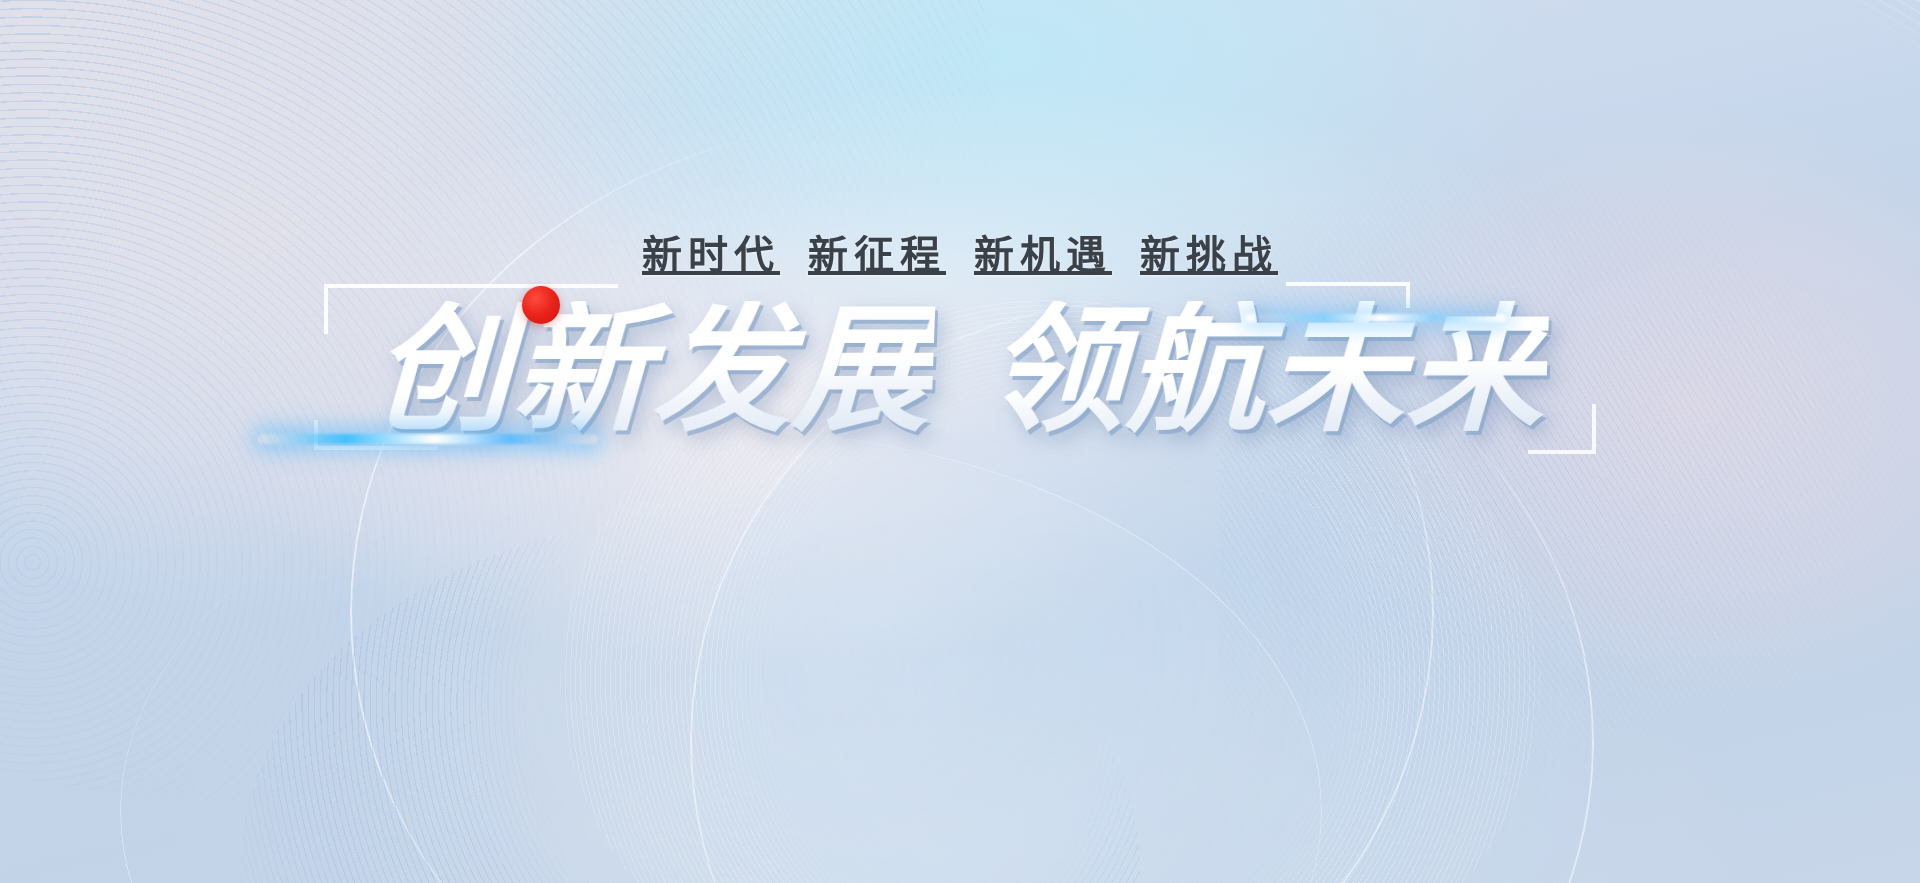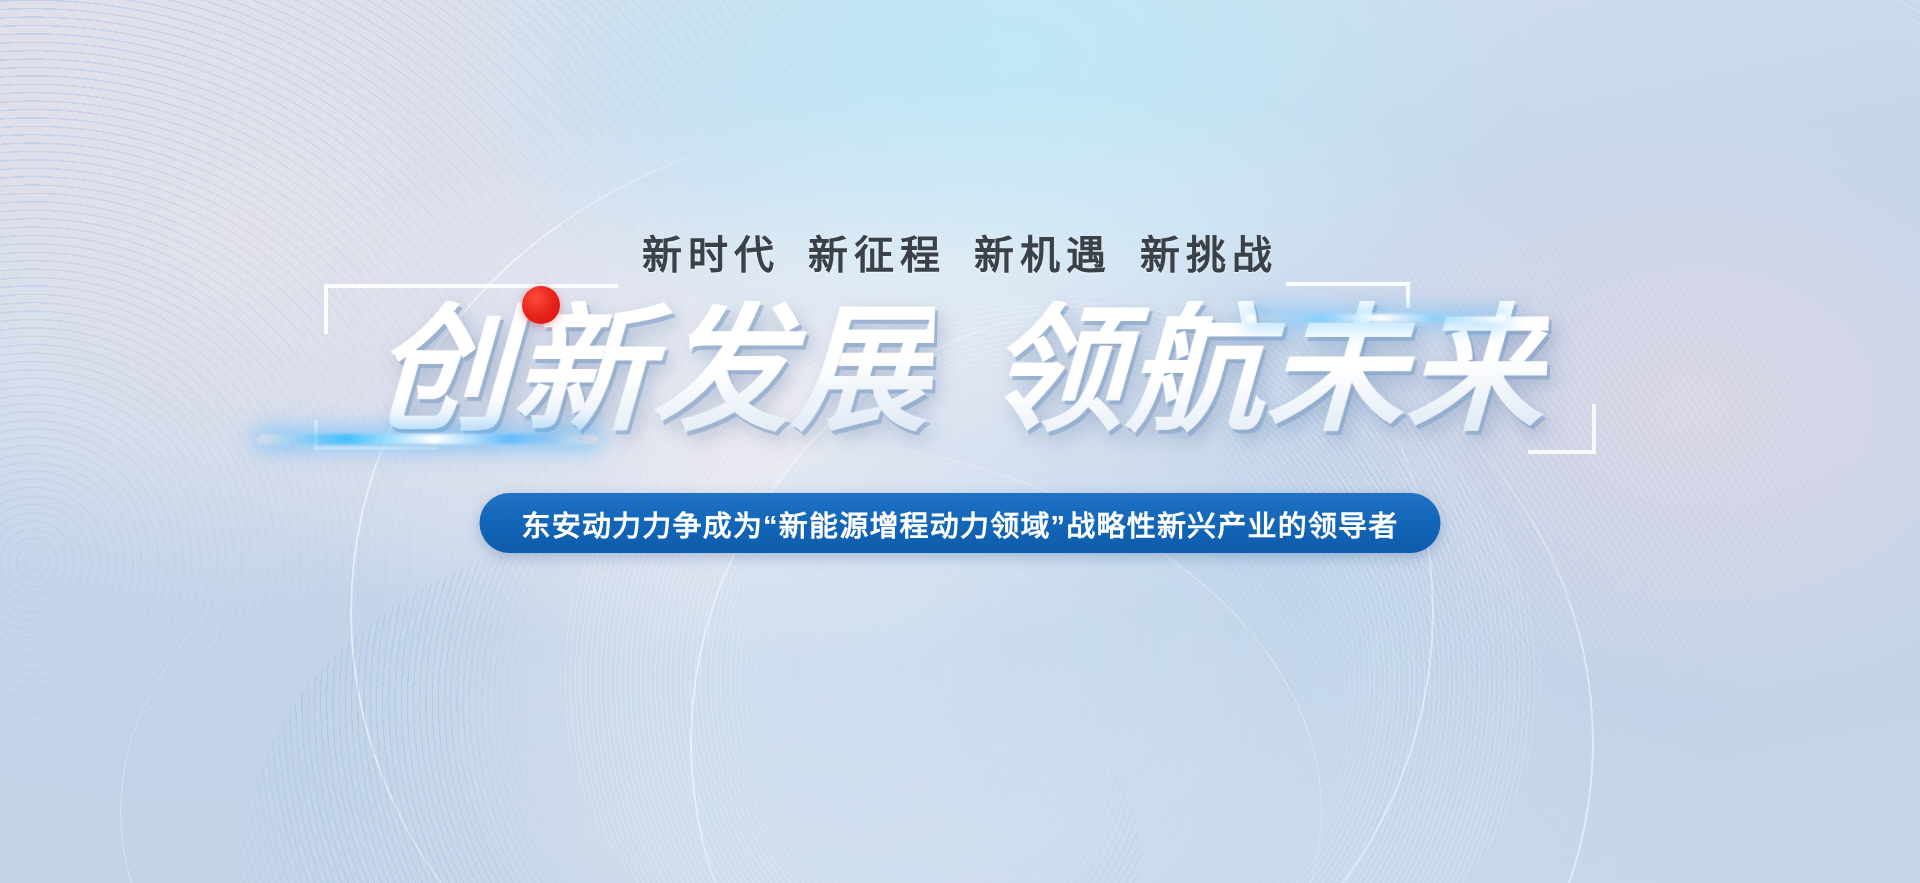--- a/index.html
+++ b/index.html
@@ -197,21 +197,21 @@
     left: 0;
     right: 0;
     text-align: center;
     font-size: 40px;
     font-weight: 700;
     letter-spacing: 6px;
     color: #3b4149;
     white-space: nowrap;
     text-shadow: 0 1px 2px rgba(255,255,255,0.65);
   }
-  .kicker .seg { margin: 0 14px; }
+  .kicker .seg { margin: 0 14px; text-decoration: underline; }
 
   
   .headline-wrap {
     position: absolute;
     top: 280px;
     left: 50%;
     transform: translateX(-50%);
     width: 1320px;
     height: 180px;
   }
@@ -377,18 +377,15 @@
       <div class="headline">
         <span class="hl-text">创新发展</span>
         <span class="hl-text">领航未来</span>
       </div>
 
       <span class="red-dot"></span>
       <span class="streak-left"></span>
       <span class="streak-right"></span>
     </div>
 
-    <div class="pill">
-      <span class="pill-text">东安动力力争成为“新能源增程动力领域”战略性新兴产业的领导者</span>
-    </div>
 
   </div>
 </div>
 
 </body></html>

